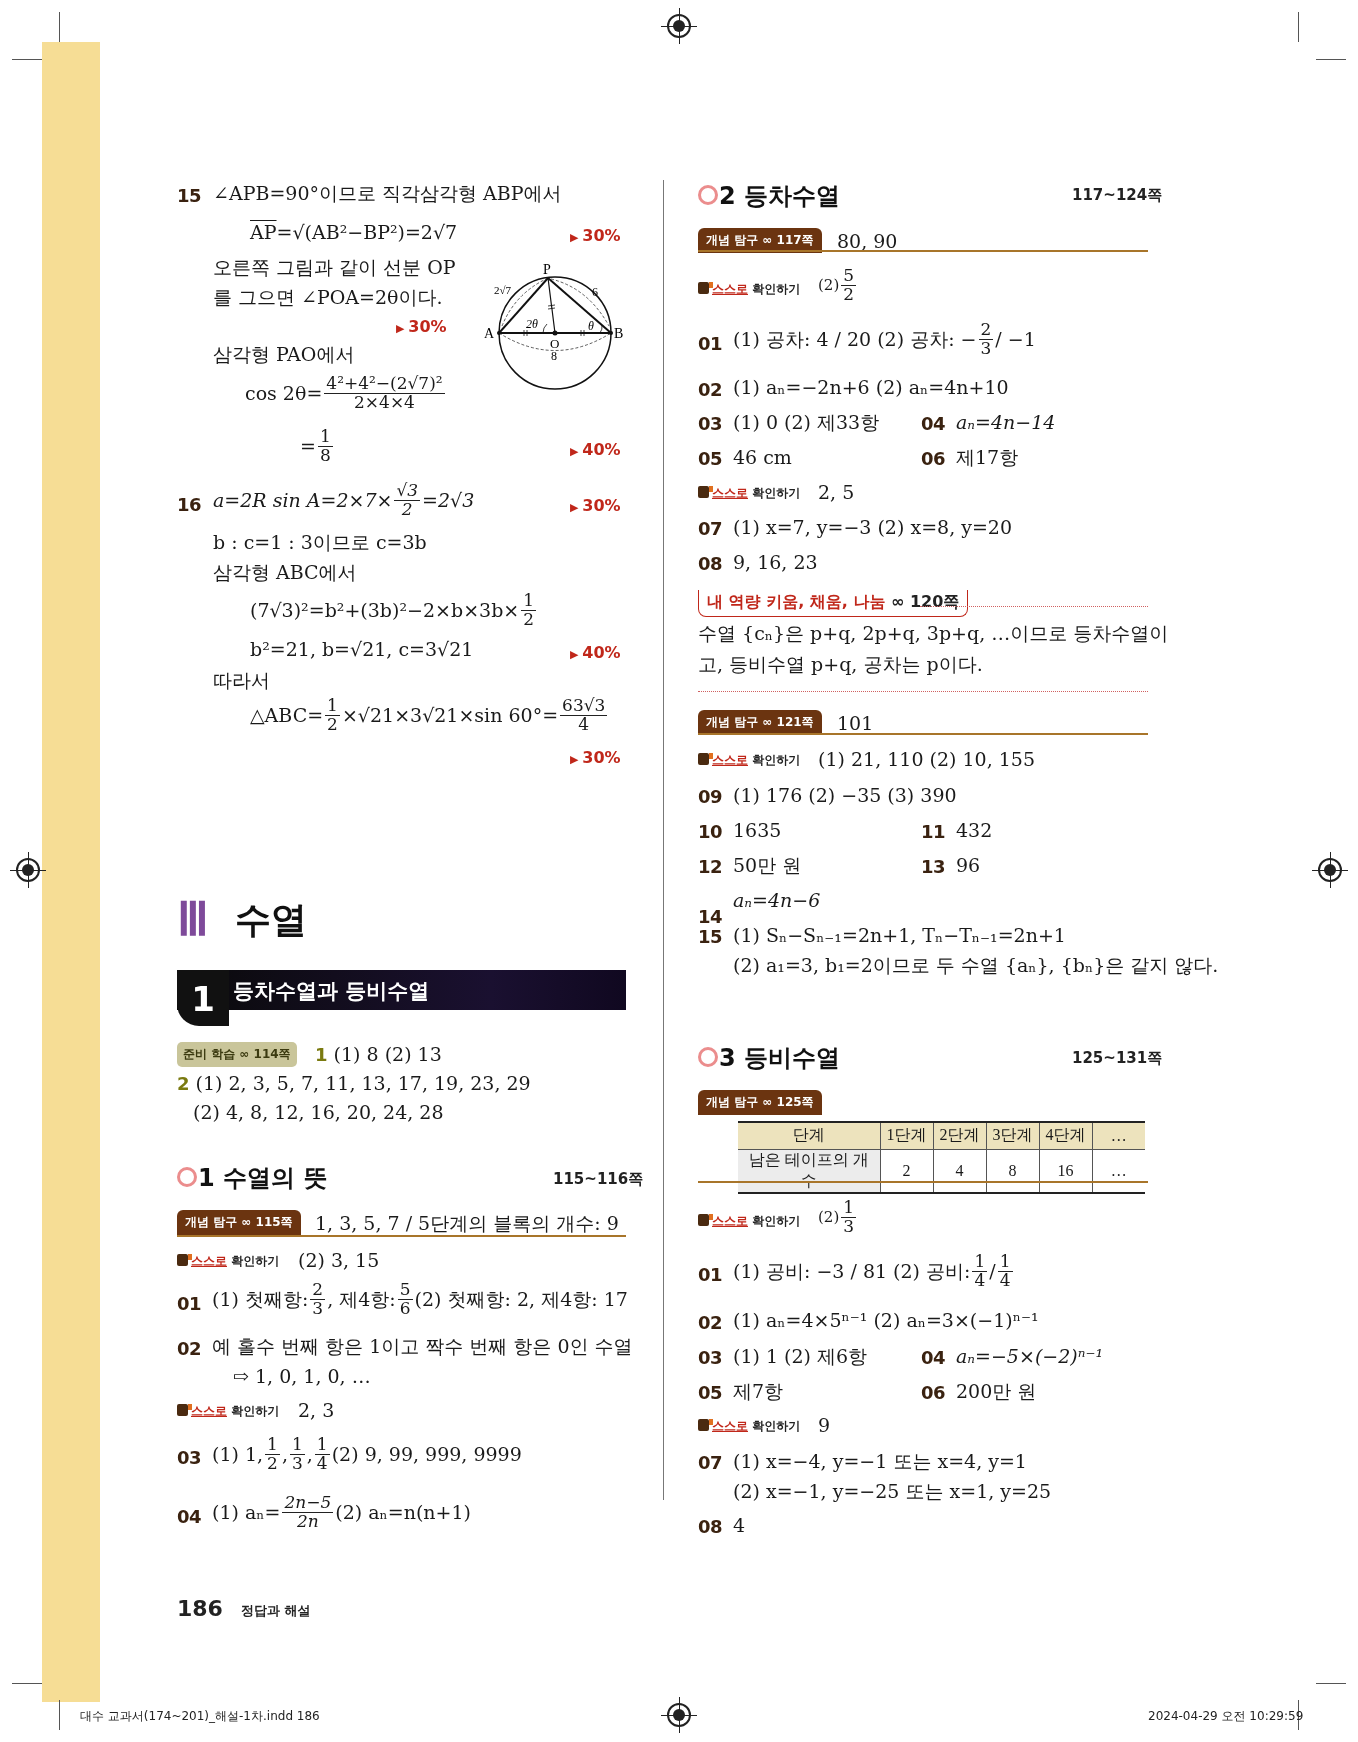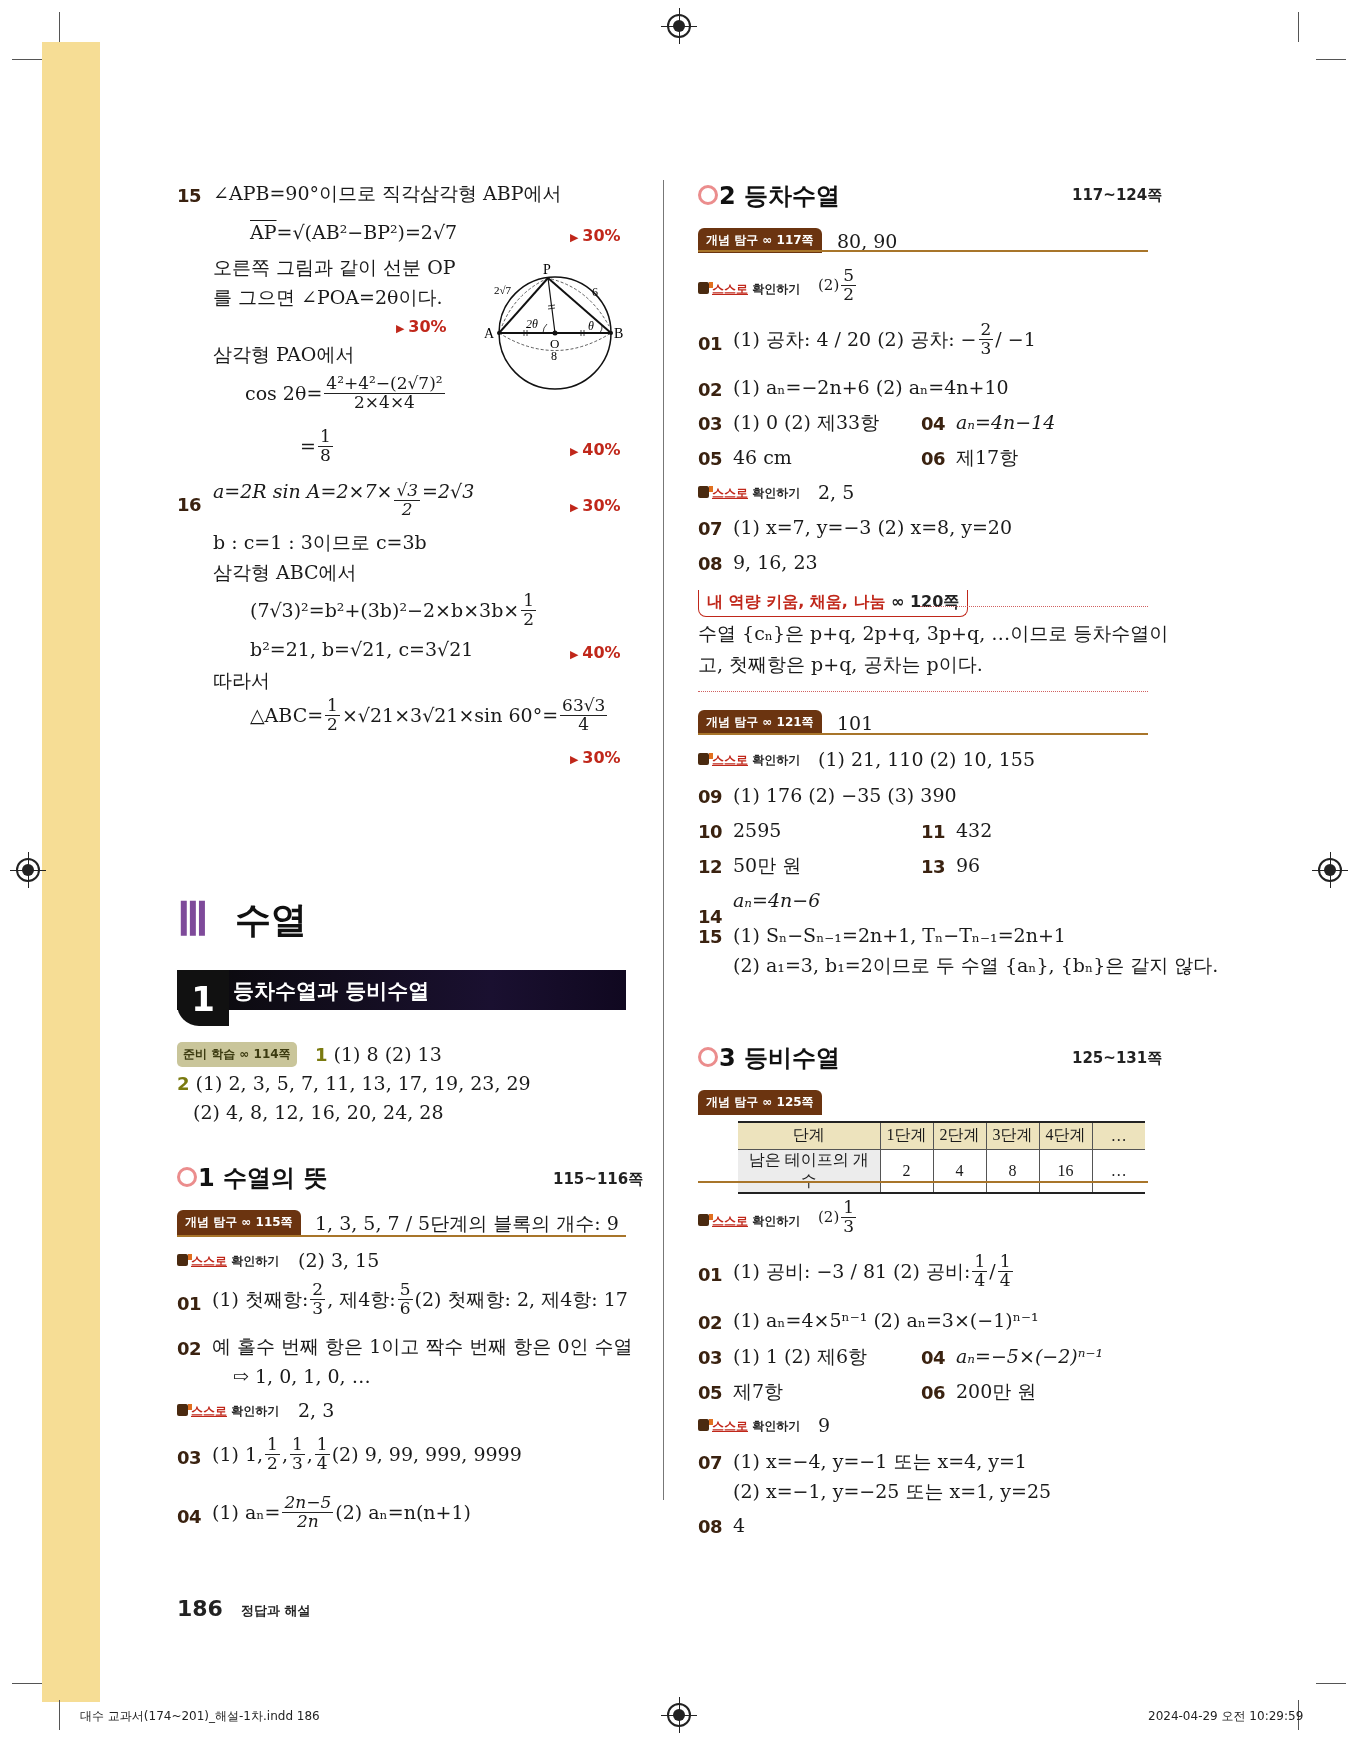--- a/index.html
+++ b/index.html
@@ -148,21 +148,21 @@
   <text x="134" y="80" font-size="14" font-family="Liberation Serif, serif">B</text>
   <text x="70" y="90" font-size="13" font-family="Liberation Serif, serif">O</text>
   <text x="14" y="36" font-size="11" font-family="Liberation Serif, serif">2√7</text>
   <text x="112" y="38" font-size="12" font-family="Liberation Serif, serif">6</text>
   <text x="71" y="102" font-size="12" font-family="Liberation Serif, serif">8</text>
   <text x="46" y="70" font-size="12" font-style="italic" font-family="Liberation Serif, serif">2θ</text>
   <text x="108" y="72" font-size="12" font-style="italic" font-family="Liberation Serif, serif">θ</text>
 </svg>
 
 <div class="abs qnum" style="left:177px;top:494px;">16</div>
-<div class="abs line it" style="left:213px;top:482px;display:flex;align-items:flex-start;">
+<div class="abs line it" style="left:213px;top:482px;display:flex;align-items:center;">
   <span>a=2R sin A=2×7×</span>
   <span class="frac">
       <span class="n">√3</span>
       <span class="d">2</span>
     </span>
   <span>=2√3</span>
 </div>
 <div class="abs pct" style="left:570px;top:496px;">30%</div>
 <div class="abs line" style="left:213px;top:533px;">b : c=1 : 3이므로   c=3b</div>
 <div class="abs line" style="left:213px;top:563px;">삼각형 ABC에서</div>
@@ -327,35 +327,35 @@
 <div class="abs line" style="left:733px;top:518px;">(1) x=7, y=−3   (2) x=8, y=20</div>
 <div class="abs qnum" style="left:698px;top:553px;">08</div>
 <div class="abs line" style="left:733px;top:553px;">9, 16, 23</div>
 
 <div class="abs growth-box"></div>
 <div class="abs growth-tag" style="left:698px;top:590px;">
   <span>내 역량 키움, 채움, 나눔</span> <span class="pg">∞ 120쪽</span>
 </div>
 <div class="abs growth-dots"></div>
 <div class="abs line" style="left:698px;top:624px;">수열 {cₙ}은 p+q, 2p+q, 3p+q, …이므로 등차수열이</div>
-<div class="abs line" style="left:698px;top:655px;">고, 첫째항은 p+q, 공차는 p이다.</div>
+<div class="abs line" style="left:698px;top:655px;">고, 등비수열 p+q, 공차는 p이다.</div>
 
 <div class="abs" style="left:698px;top:710px;"><span class="tag-brown">개념 탐구 ∞ 121쪽</span></div>
 <div class="abs line" style="left:837px;top:714px;">101</div>
 <div class="abs tag-line" style="left:698px;top:733px;width:450px;"></div>
 
 <div class="abs selfcheck" style="left:698px;top:752px;">
   <span class="hand"></span><span class="red">스스로</span><span> 확인하기</span>
 </div>
 <div class="abs line" style="left:818px;top:750px;">(1) 21, 110   (2) 10, 155</div>
 
 <div class="abs qnum" style="left:698px;top:786px;">09</div>
 <div class="abs line" style="left:733px;top:786px;">(1) 176   (2) −35   (3) 390</div>
 <div class="abs qnum" style="left:698px;top:821px;">10</div>
-<div class="abs line" style="left:733px;top:821px;">2595</div>
+<div class="abs line" style="left:733px;top:821px;">1635</div>
 <div class="abs qnum" style="left:921px;top:821px;">11</div>
 <div class="abs line" style="left:956px;top:821px;">432</div>
 <div class="abs qnum" style="left:698px;top:856px;">12</div>
 <div class="abs line" style="left:733px;top:856px;">50만 원</div>
 <div class="abs qnum" style="left:921px;top:856px;">13</div>
 <div class="abs line" style="left:956px;top:856px;">96</div>
 <div class="abs qnum" style="left:698px;top:891px;margin-top:15px;">14</div>
 <div class="abs line it" style="left:733px;top:891px;">aₙ=4n−6</div>
 <div class="abs qnum" style="left:698px;top:926px;">15</div>
 <div class="abs line" style="left:733px;top:926px;">(1) Sₙ−Sₙ₋₁=2n+1, Tₙ−Tₙ₋₁=2n+1</div>

